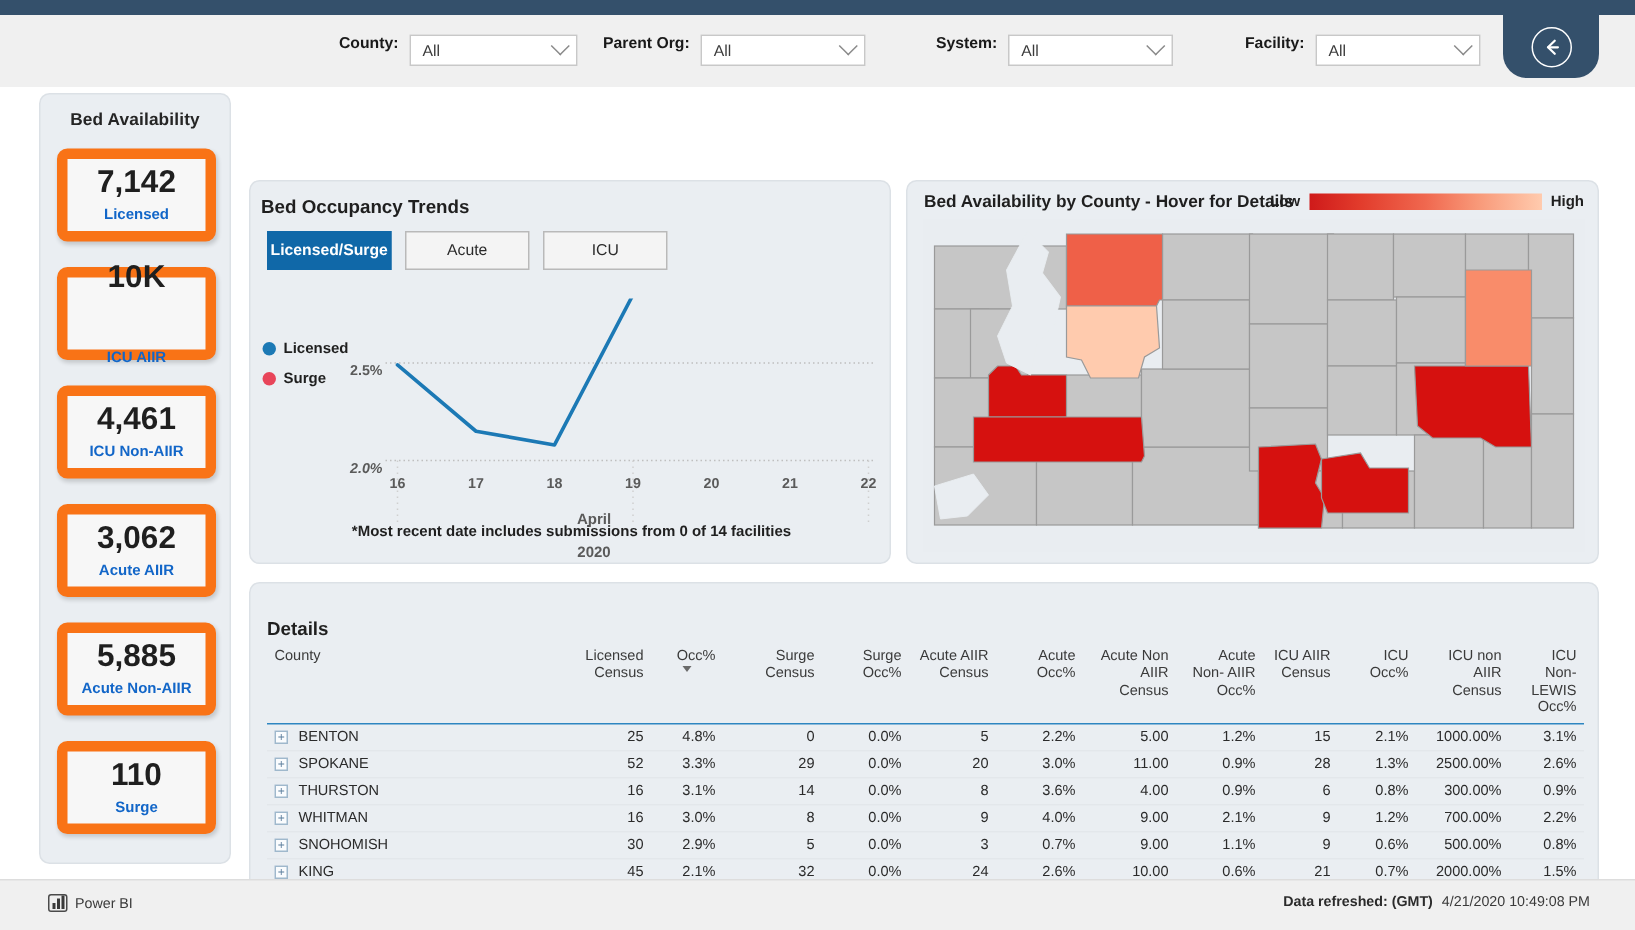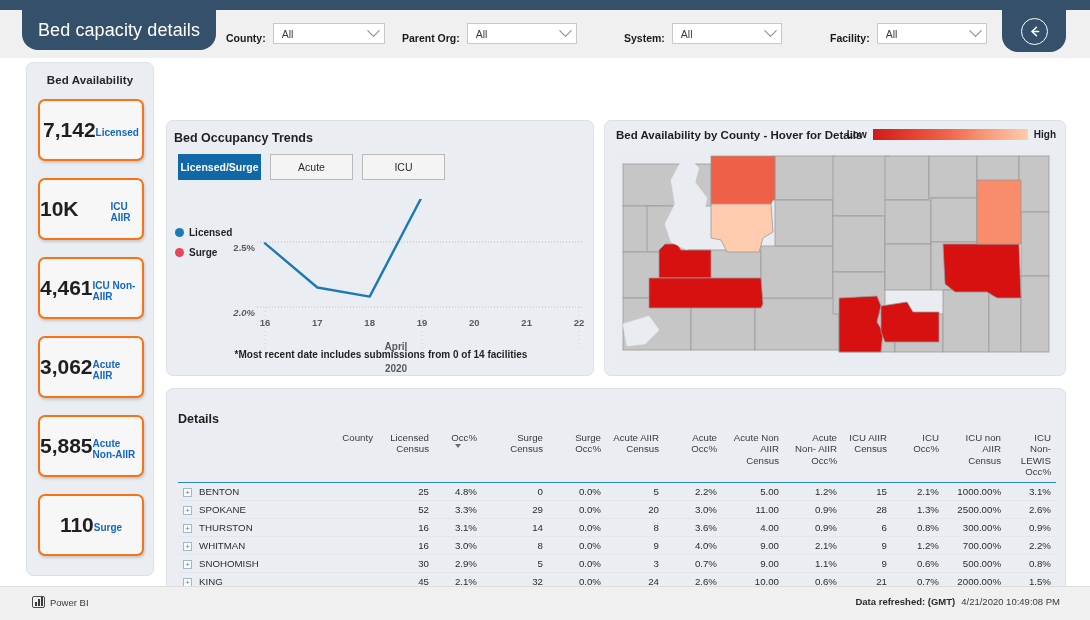--- a/index.html
+++ b/index.html
@@ -46,21 +46,21 @@
   .back-circle {
     width: 27px; height: 27px;
     border: 1.6px solid #ffffff;
     border-radius: 50%;
     display: flex; align-items: center; justify-content: center;
   }
   .back-circle svg { display: block; }
 
   .filter-group {
     position: absolute; top: 23px;
-    display: flex; align-items: flex-end; gap: 7px;
+    display: flex; align-items: flex-start; gap: 7px;
   }
   .filter-label {
     font-size: 10.5px; color: #1a1a1a; font-weight: bold;
     white-space: nowrap;
   }
   .filter-box {
     background: #ffffff;
     border: 1px solid #C8C8C8;
     height: 21px;
     display: flex; align-items: center;
@@ -90,24 +90,24 @@
 
   
   #kpi-panel { left: 26px; top: 4px; width: 128px; height: 514px; }
   .kpi-head {
     text-align: center; font-size: 11.5px; font-weight: bold;
     color: #252525; padding-top: 11px; letter-spacing: .1px;
   }
   .kpi-card {
     position: absolute; left: 11px; width: 106px; height: 62px;
     background: #F7F7F7;
-    border: 2px solid #f97316;
+    border: 7px solid #f97316;
     border-radius: 7px;
     box-shadow: 1px 2px 3px rgba(0,0,0,.16);
-    display: flex; 
+    display: flex; flex-direction: column;
     align-items: center; justify-content: center;
   }
   .kpi-value {
     font-size: 21px; font-weight: bold; color: #1f1f1f; line-height: 1.05;
   }
   .kpi-label {
     font-size: 10px; font-weight: bold; color: #1266C8; margin-top: 5px;
   }
 
   
@@ -250,21 +250,20 @@
   .refresh .ts { color: #3a3a3a; }
 </style>
 </head>
 <body>
 
 <div id="app">
 
   <div class="header-bar"></div>
   <div class="header-strip"></div>
 
-  <div class="title-pill">Bed capacity details</div>
 
   <div class="back-pill">
     <span class="back-circle">
       <svg width="15" height="15" viewBox="0 0 15 15">
         <path d="M9.5 3.2 L5.0 7.5 L9.5 11.8" fill="none" stroke="#ffffff" stroke-width="1.5" stroke-linecap="round" stroke-linejoin="round"></path>
         <path d="M5.2 7.5 L11.6 7.5" fill="none" stroke="#ffffff" stroke-width="1.5" stroke-linecap="round"></path>
       </svg>
     </span>
   </div>
 
@@ -448,21 +447,21 @@
         </svg>
       </div>
     </div>
 
     <div class="panel" id="details-panel">
       <div class="details-title">Details</div>
 
       <table class="det">
         <thead>
           <tr>
-            <th class="lft" style="width:200px;text-align:right;">County</th>
+            <th class="lft" style="width:200px;">County</th>
             <th class="rgt" style="width:56px;">Licensed Census</th>
             <th style="width:48px;">
               <span class="th-inner-r">Occ%</span>
               <span class="sort-caret"></span>
             </th>
             <th class="rgt" style="width:66px;">Surge Census</th>
             <th class="rgt" style="width:58px;">Surge Occ%</th>
             <th class="rgt" style="width:58px;">Acute AIIR Census</th>
             <th class="rgt" style="width:58px;">Acute Occ%</th>
             <th class="rgt" style="width:62px;">Acute Non AIIR Census</th>

